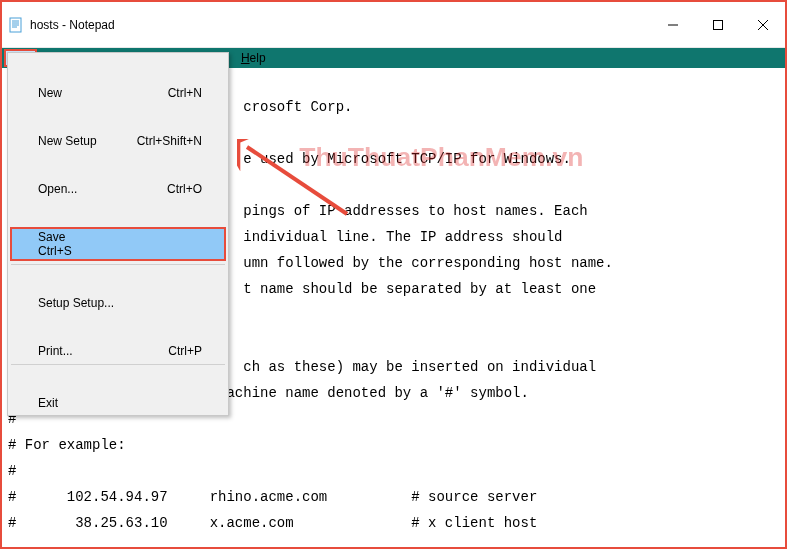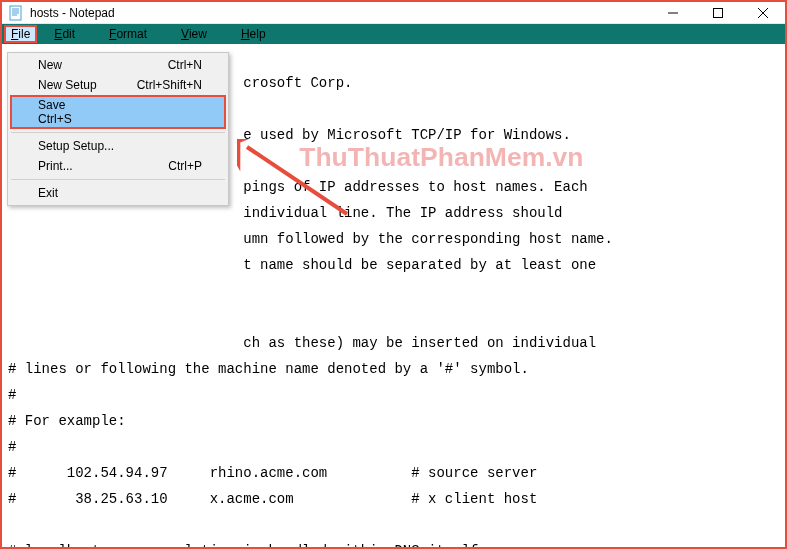--- a/index.html
+++ b/index.html
@@ -7,21 +7,21 @@
     font-family: "Segoe UI", Tahoma, sans-serif;
     font-size: 12px;
     background: #fff;
     width: 787px;
     height: 549px;
     overflow: hidden;
     position: relative;
     border: 2px solid #e74c3c;
   }
   .titlebar {
-    height: 22px;
+    height: 46px;
     background: #fff;
     border-bottom: 1px solid #e8e8e8;
     display: flex;
     align-items: center;
     padding-left: 6px;
   }
   .titlebar .app-icon {
     width: 16px; height: 16px;
     margin-right: 6px;
     display: flex; align-items: center; justify-content: center;
@@ -80,20 +80,21 @@
     box-shadow: 2px 2px 4px rgba(0,0,0,0.25);
     padding: 2px;
     z-index: 10;
   }
   .dd-item {
     display: flex;
     justify-content: space-between;
     padding: 3px 24px 3px 28px;
     font-size: 12px;
     cursor: default;
+    margin-top: 28px;
   }
   .dd-item.highlight {
     background: #91c9f7;
     border: 2px solid #e74c3c;
     padding: 1px 22px 1px 26px;
     flex-direction: column;
   }
   .dd-sep {
     height: 1px;
     background: #d0d0d0;
@@ -188,20 +189,24 @@
 
 <div class="dropdown">
   <div class="dd-item">
     <span>New</span>
     <span>Ctrl+N</span>
   </div>
   <div class="dd-item">
     <span>New Setup</span>
     <span>Ctrl+Shift+N</span>
   </div>
+  <div class="dd-item">
+    <span>Open...</span>
+    <span>Ctrl+O</span>
+  </div>
   <div class="dd-item highlight">
     <span>Save</span>
     <span>Ctrl+S</span>
   </div>
   <div class="dd-sep"></div>
   <div class="dd-item">
     <span>Setup Setup...</span>
     <span></span>
   </div>
   <div class="dd-item">

